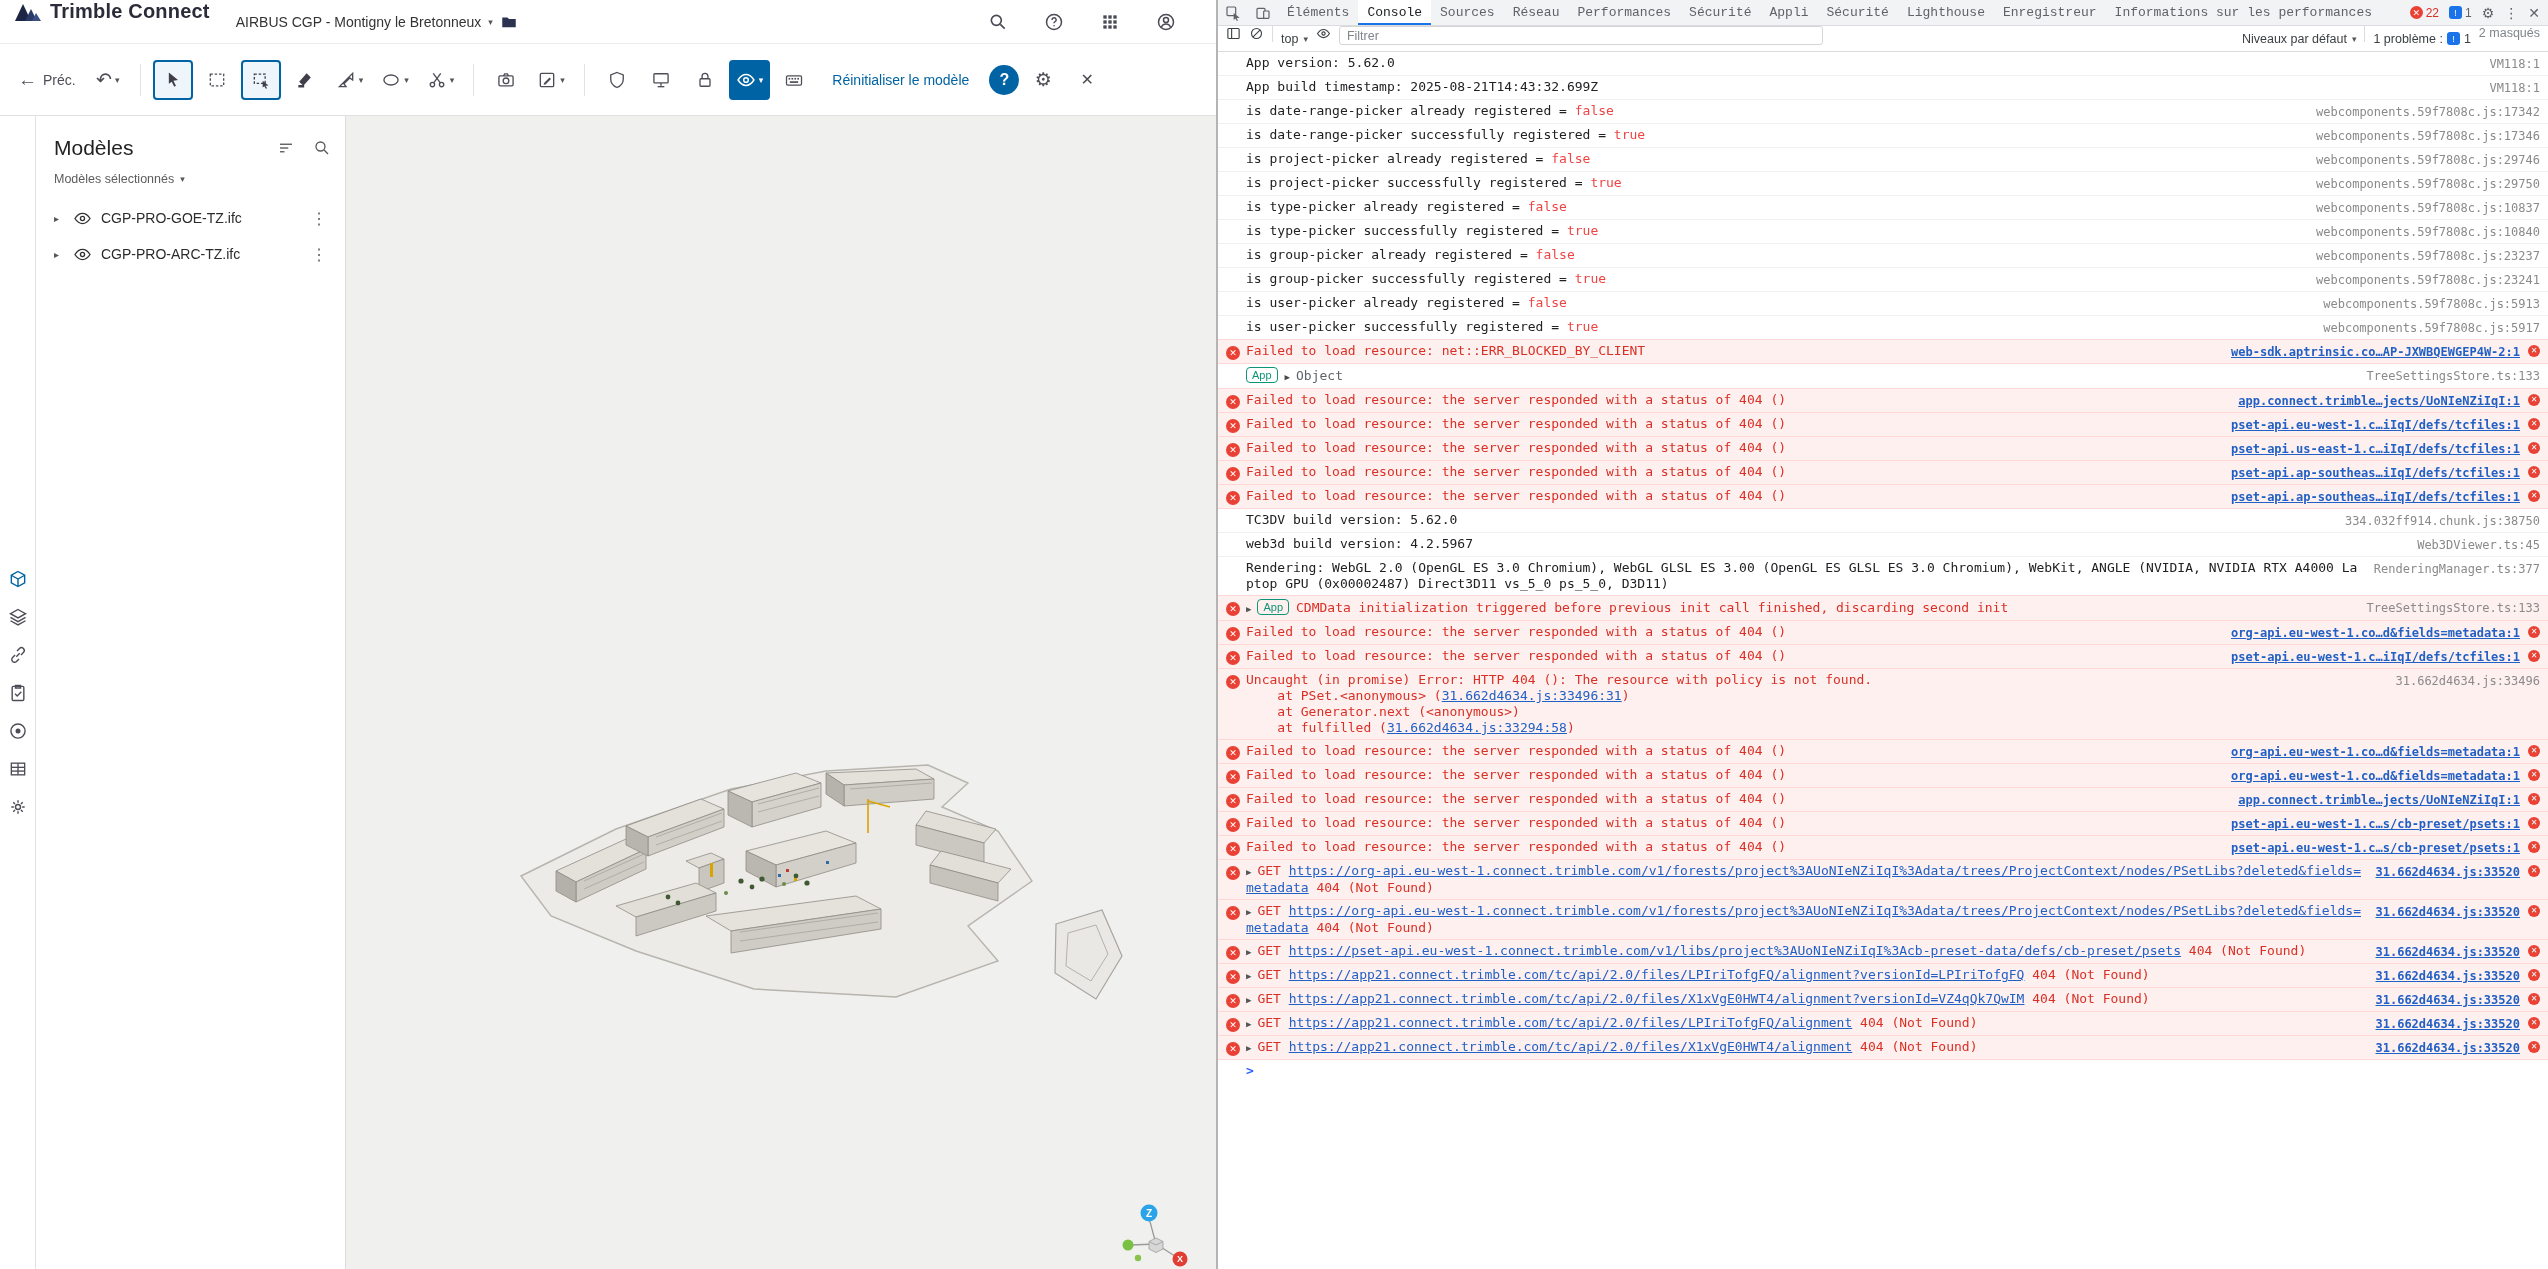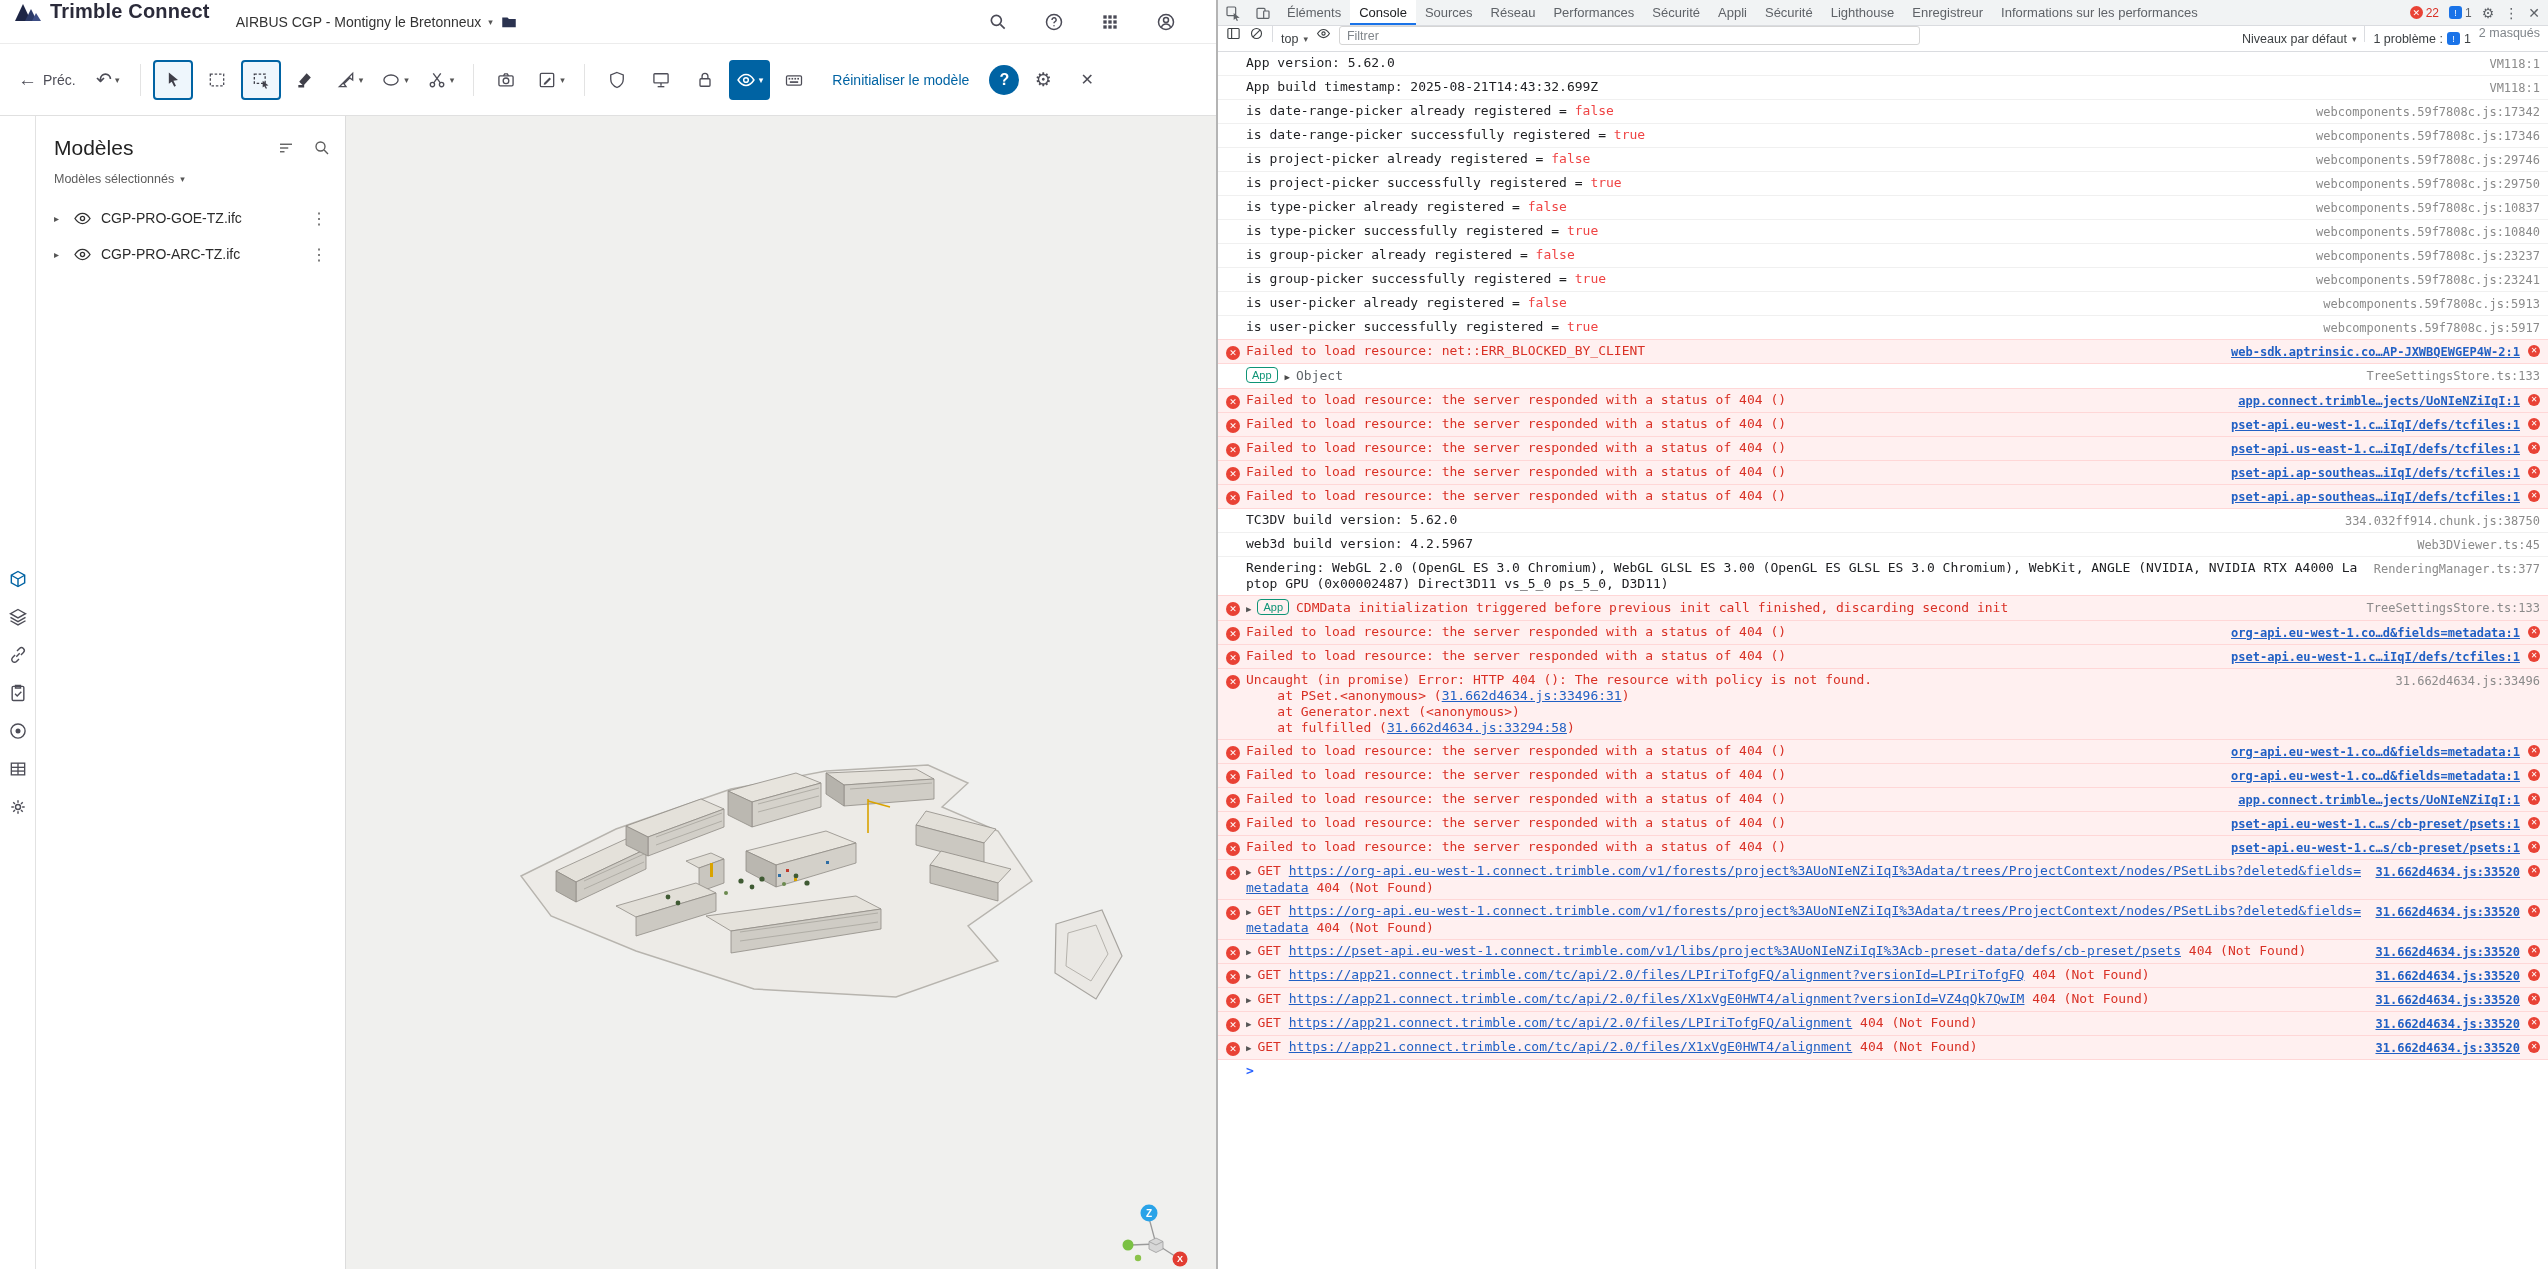--- a/index.html
+++ b/index.html
@@ -47,33 +47,33 @@
 
   .canvas { flex:1; position:relative; background:#f0f0ee; overflow:hidden; }
   .model-svg { position:absolute; left:150px; top:595px; }
   .gizmo { position:absolute; left:770px; top:1082px; width:80px; height:80px; }
 
   
   .devtools { width:1332px; height:1269px; border-left:2px solid #b4b4b4; display:flex; flex-direction:column; background:#fff; }
   .dt-tabbar { height:26px; background:#f1f3f4; border-bottom:1px solid #dadce0; display:flex; align-items:center; font-size:13px; color:#5f6368; flex:0 0 auto; }
   .dt-tabbar svg { width:16px; height:16px; }
   .dt-topicon { padding:0 7px; display:flex; align-items:center; }
-  .dt-tab { padding:4px 9px; height:100%; display:flex; align-items:center; white-space:nowrap; }
+  .dt-tab { padding:4px 9px; height:100%; display:flex; align-items:center; white-space:nowrap;font-family:Liberation Mono, monospace; }
   .dt-tab.sel { color:#202124; box-shadow:inset 0 -2px 0 #1a73e8; background:#fff; }
   .dt-right { margin-left:auto; display:flex; align-items:center; gap:10px; padding-right:8px; }
   .err-badge { display:flex; align-items:center; gap:3px; color:#d93025; font-size:12px; }
   .iss-badge { display:flex; align-items:center; gap:3px; color:#5f6368; font-size:12px; }
   .round-err { width:13px; height:13px; border-radius:50%; background:#e94235; color:#fff; font-size:9px; display:inline-flex; align-items:center; justify-content:center; }
   .round-iss { width:13px; height:13px; border-radius:3px; background:#1a73e8; color:#fff; font-size:9px; display:inline-flex; align-items:center; justify-content:center; }
   .dt-x { color:#5f6368; font-size:14px; }
 
   .dt-toolbar { height:26px; border-bottom:1px solid #dadce0; display:flex; gap:8px; padding:0 8px; font-size:12.5px; color:#3c4043; flex:0 0 auto; }
   .dt-toolbar svg { width:15px; height:15px; }
   .dt-ctx { display:flex; align-items:center; gap:5px; }
-  .dt-filter { width:581px; height:19px; border:1px solid #d5d5d5; border-radius:3px; font-size:12.5px; padding:0 7px; color:#333; font-family:"Liberation Sans",sans-serif; }
+  .dt-filter { width:484px; height:19px; border:1px solid #d5d5d5; border-radius:3px; font-size:12.5px; padding:0 7px; color:#333; font-family:"Liberation Sans",sans-serif; }
   .dt-filter::placeholder { color:#80868b; }
   .dt-spacer { flex:1; }
   .dt-vsep { width:1px; height:16px; background:#dadce0; }
   .dt-hidden { color:#80868b; }
 
   .dt-messages { flex:1; overflow:hidden; font-family:"DejaVu Sans Mono",monospace; font-size:13px; color:#202124; background:#fff; }
   .c-row { display:flex; align-items:flex-start; padding:3px 8px 3px 8px; border-bottom:1px solid #f0f0f0; line-height:16px; }
   .c-row.error { background:#fff0f0; border-bottom:1px solid #ffd7d7; border-top:1px solid #ffd7d7; margin-top:-1px; color:#d93025; }
   .gutter { width:20px; flex:0 0 auto; padding-top:1px; }
   .err-ico { width:14px; height:14px; border-radius:50%; background:#e94235; color:#fff; font-size:9px; display:inline-flex; align-items:center; justify-content:center; font-family:"Liberation Sans",sans-serif; }

